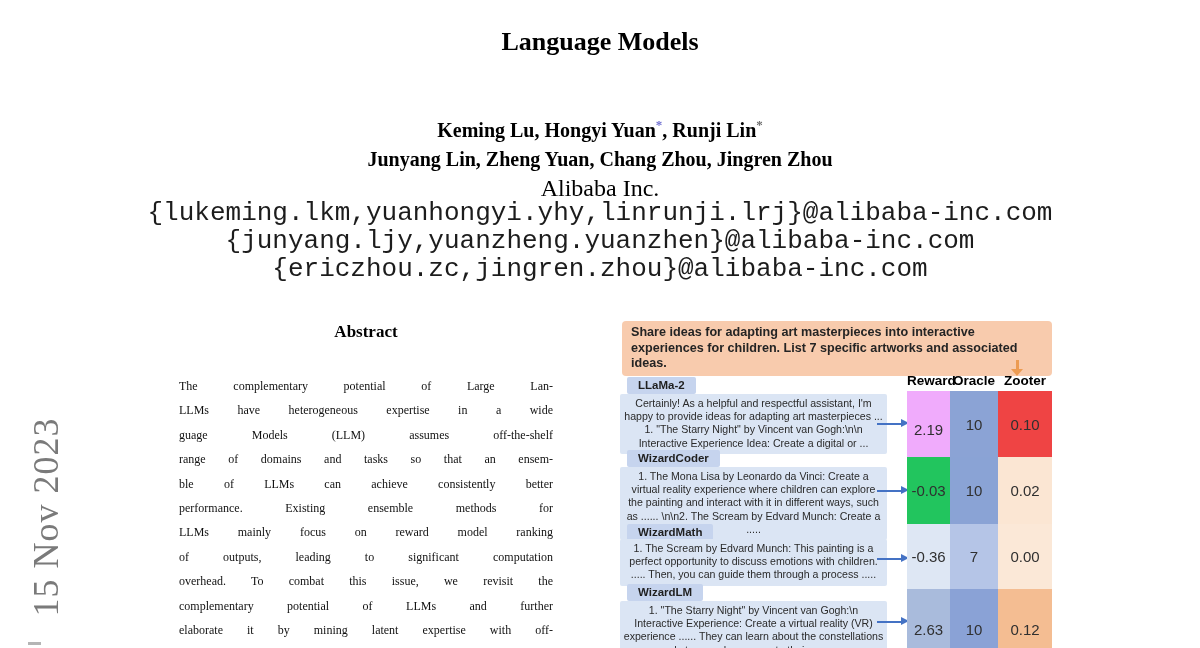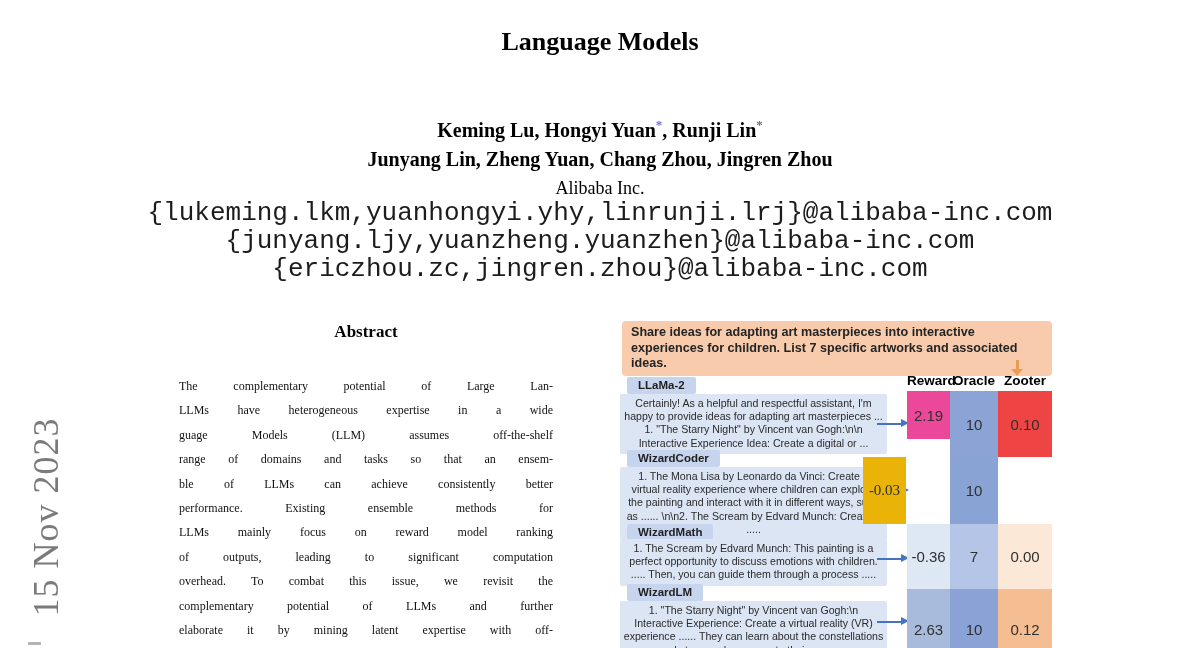--- a/index.html
+++ b/index.html
@@ -11,21 +11,21 @@
          font:36px "Liberation Serif",serif;color:#7a7a7a;white-space:nowrap;letter-spacing:1px;}
   .stamp-frag{position:absolute;left:28px;top:642px;width:13px;height:3px;background:#b5b5b5;}
 
   
   .title{position:absolute;left:0;top:24px;width:1200px;text-align:center;
          font-weight:bold;font-size:26px;line-height:36px;color:#000;}
   .authors{position:absolute;left:0;top:110px;width:1200px;text-align:center;color:#000;}
   .auth-line{font-size:20px;font-weight:bold;line-height:29px;}
   .star-blue{color:#6f6fd0;font-size:13px;vertical-align:super;}
   .star-gray{color:#6e6e6e;font-size:13px;vertical-align:super;}
-  .affil{font-size:18px;font-weight:normal;line-height:29px;}
+  .affil{font-size:24px;font-weight:normal;line-height:29px;}
   .emails{position:absolute;left:0;top:199px;width:1200px;text-align:center;
           font-family:"Liberation Mono",monospace;font-size:26px;line-height:28px;color:#1c1c1c;}
 
   
   .abs-head{position:absolute;left:180px;top:322px;width:372px;text-align:center;
             font-weight:bold;font-size:17px;color:#000;}
   .abs-body{position:absolute;left:179px;top:374px;width:374px;height:274px;overflow:hidden;color:#111;}
   .abs-line{font-size:12px;line-height:24.4px;text-align:justify;text-align-last:justify;white-space:normal;}
 
   
@@ -99,30 +99,31 @@
   <div class="oarrow-head"></div>
 
   <div class="th" style="left:907px;width:43px;">Reward</div>
   <div class="th" style="left:950px;width:48px;">Oracle</div>
   <div class="th" style="left:998px;width:54px;">Zooter</div>
 
   <div class="mlabel" style="top: 377px; background: rgb(198, 212, 238);">LLaMa-2</div>
   <div class="mtext" style="top: 394px; background: rgb(219, 229, 244);">Certainly! As a helpful and respectful assistant, I'm happy to provide ideas for adapting art masterpieces ... 1. "The Starry Night" by Vincent van Gogh:\n\n Interactive Experience Idea: Create a digital or ...</div>
   <div class="barrow-stem" style="top:423px;"></div>
   <div class="barrow-head" style="top:419px;"></div>
-  <div class="cell" style="left: 907px; top: 391px; width: 43px; height: 48px; background: #ec4899;">2.19</div>
+  <div class="cell" style="left: 907px; top: 391px; width: 43px; height: 76px; background: #f0abfc;">2.19</div>
   <div class="cell" style="left: 950px; top: 391px; width: 48px; height: 66px; background: rgb(139, 163, 213);">10</div>
   <div class="cell" style="left: 998px; top: 391px; width: 54px; height: 66px; background: #ef4444;">0.10</div>
 
   <div class="mlabel" style="top: 450px; background: rgb(198, 212, 238);">WizardCoder</div>
   <div class="mtext" style="top: 467px; background: rgb(219, 229, 244);">1. The Mona Lisa by Leonardo da Vinci: Create a virtual reality experience where children can explore the painting and interact with it in different ways, such as ...... \n\n2. The Scream by Edvard Munch: Create a .....</div>
   <div class="barrow-stem" style="top:490px;"></div>
   <div class="barrow-head" style="top:486px;"></div>
-  <div class="cell" style="left: 863px; top: 457px; width: 43px; height: 67px; background: #eab308; font-family: Liberation Serif, serif;">-0.03</div>
+  <div class="cell" style="left: 907px; top: 457px; width: 43px; height: 67px; background: #22c55e;">-0.03</div>
   <div class="cell" style="left: 950px; top: 457px; width: 48px; height: 67px; background: rgb(138, 163, 213);">10</div>
+  <div class="cell" style="left: 998px; top: 457px; width: 54px; height: 67px; background: rgb(251, 230, 211);">0.02</div>
 
   <div class="mlabel" style="top: 524px; background: rgb(198, 212, 238);">WizardMath</div>
   <div class="mtext" style="top: 539px; background: rgb(219, 229, 244);">1. The Scream by Edvard Munch: This painting is a perfect opportunity to discuss emotions with children. ..... Then, you can guide them through a process .....</div>
   <div class="barrow-stem" style="top:558px;"></div>
   <div class="barrow-head" style="top:554px;"></div>
   <div class="cell" style="left: 907px; top: 524px; width: 43px; height: 65px; background: rgb(222, 231, 244);">-0.36</div>
   <div class="cell" style="left: 950px; top: 524px; width: 48px; height: 65px; background: rgb(181, 197, 231);">7</div>
   <div class="cell" style="left: 998px; top: 524px; width: 54px; height: 65px; background: rgb(251, 232, 215);">0.00</div>
 
   <div class="mlabel" style="top: 584px; background: rgb(198, 212, 238);">WizardLM</div>

